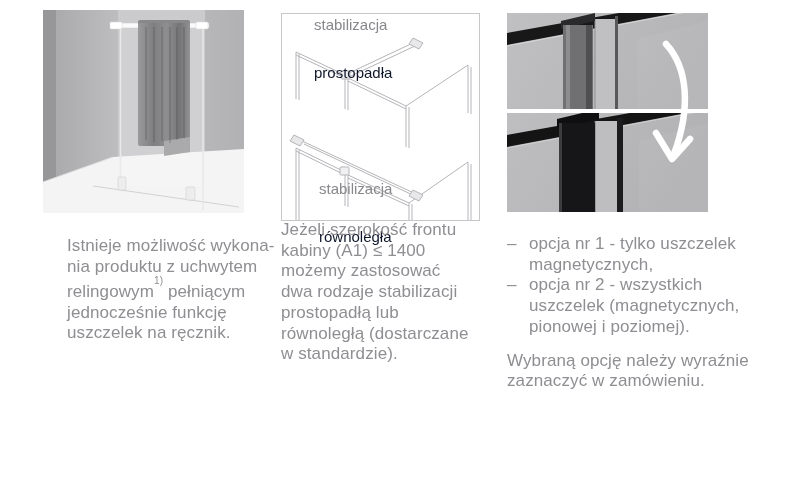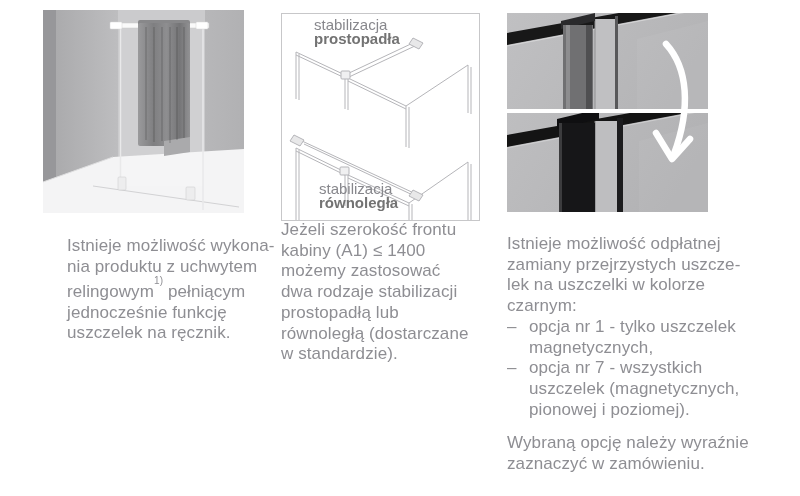--- a/index.html
+++ b/index.html
@@ -16,21 +16,21 @@
   .fig-towel{left:43px;top:10px;width:201px;height:203px;}
   .diagram-box{
     position:absolute;left:281px;top:13px;width:197px;height:206px;
     border:1px solid #c7c7c9;background:#ffffff;
   }
   .diagram-box svg{position:absolute;left:0;top:0;}
   .dlabel{
     position:absolute;font-size:15px;line-height:13.5px;color:#87878c;
     white-space:nowrap;
   }
-  .dlabel .b{font-weight:bold;color:#737373;}
+  .dlabel .b{font-weight:normal;color:#0f172a;margin-top:34px;}
   .dlabel-top{left:32px;top:4px;}
   .dlabel-bottom{left:37px;top:168px;}
 
   .fig-seal-top{left:507px;top:13px;width:201px;height:96px;}
   .fig-seal-bottom{left:507px;top:113px;width:201px;height:99px;}
   .arrow-svg{position:absolute;left:643px;top:32px;width:60px;height:140px;}
 
   .bodytext{
     position:absolute;color:#8e8e93;font-size:17px;line-height:20.7px;
     letter-spacing:0.1px;
@@ -202,32 +202,28 @@
       <polygon points="132,28 201,10 201,99 132,99" fill="rgba(255,255,255,0.05)"></polygon>
     </svg>
   </figure>
 
   <svg class="arrow-svg" width="60" height="140" viewBox="0 0 60 140">
     <path d="M23 12 C 45 36, 48 76, 31 122" stroke="#ffffff" stroke-width="6.5" fill="none" stroke-linecap="round"></path>
     <path d="M13 101 L29 127 L47 107" stroke="#ffffff" stroke-width="6.5" fill="none" stroke-linecap="round" stroke-linejoin="round"></path>
   </svg>
 
   <div class="bodytext t3">
-    <div class="pre">Istnieje możliwość odpłatnej
-zamiany przejrzystych uszcze-
-lek na uszczelki w kolorze
-czarnym:</div>
     <div class="opt">
       <span class="dash">–</span>
       <span class="otext pre">opcja nr 1 - tylko uszczelek
 magnetycznych,</span>
     </div>
     <div class="opt">
       <span class="dash">–</span>
-      <span class="otext pre">opcja nr 7 - wszystkich
+      <span class="otext pre">opcja nr 2 - wszystkich
 uszczelek (magnetycznych,
 pionowej i poziomej).</span>
     </div>
     <div class="note pre">Wybraną opcję należy wyraźnie
 zaznaczyć w zamówieniu.</div>
   </div>
 
 </div>
 
 </body></html>

